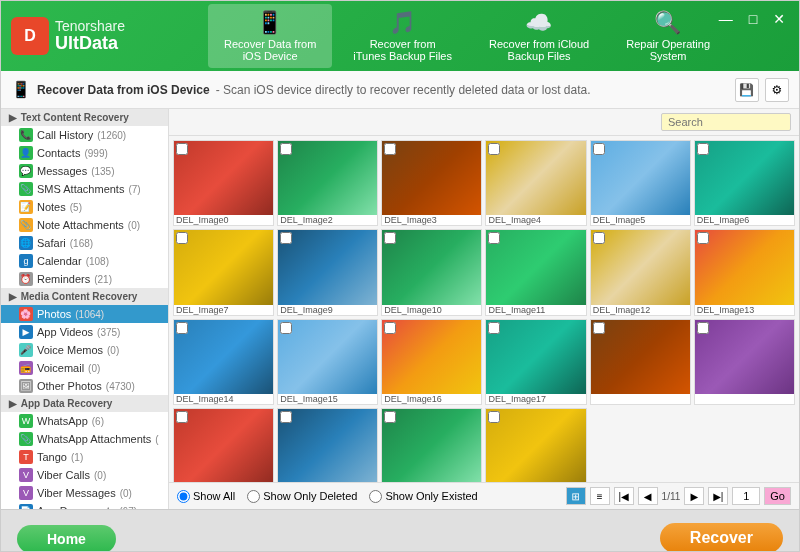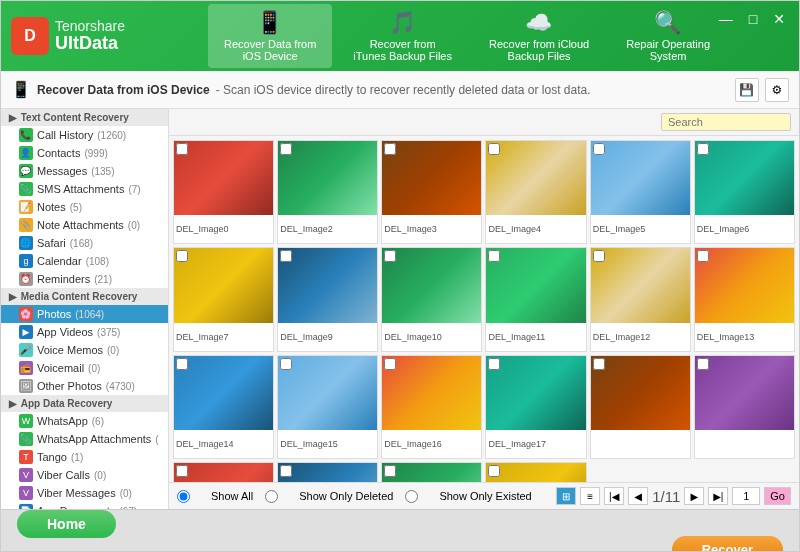--- a/index.html
+++ b/index.html
@@ -200,21 +200,21 @@
       display: flex;
       align-items: center;
       justify-content: center;
       font-size: 8px;
       color: #999;
       background: #e0e8e0;
     }
     .photo-label {
       font-size: 9px;
       color: #555;
-      padding: 9px 2px;
+      padding: 0 2px;
       white-space: nowrap;
       overflow: hidden;
       text-overflow: ellipsis;
       display: flex;
       align-items: center;
       gap: 2px;
     }
     .photo-checkbox {
       position: absolute;
       top: 2px;
@@ -225,37 +225,37 @@
     
     .filter-bar {
       padding: 4px 8px;
       background: #f5f5f5;
       border-top: 1px solid #ddd;
       display: flex;
       align-items: center;
       gap: 12px;
       font-size: 11px;
     }
-    .filter-radio { display: flex; align-items: center; gap: 21px; cursor: pointer; }
+    .filter-radio { display: flex; align-items: center; gap: 3px; cursor: pointer; }
     .filter-right {
       margin-left: auto;
       display: flex;
       align-items: center;
       gap: 4px;
     }
     .grid-view-btn {
       width: 20px; height: 18px;
       border: 1px solid #ccc;
       background: white;
       cursor: pointer;
       display: flex; align-items: center; justify-content: center;
       font-size: 10px;
     }
     .grid-view-btn.active { background: #3399cc; color: white; }
-    .page-info { font-size: 15px; color: #555; }
+    .page-info { font-size: 10px; color: #555; }
     .nav-btn {
       width: 20px; height: 18px;
       border: 1px solid #ccc;
       background: white;
       cursor: pointer;
       display: flex; align-items: center; justify-content: center;
       font-size: 10px;
     }
     .page-input {
       width: 28px; height: 18px;
@@ -271,41 +271,41 @@
       cursor: pointer;
       font-size: 11px;
     }
 
     
     .footer {
       height: 44px;
       background: #e0e0e0;
       border-top: 1px solid #ccc;
       display: flex;
-      align-items: flex-start;
+      align-items: flex-end;
       justify-content: space-between;
       padding: 0 16px;
     }
     .home-btn {
       background: linear-gradient(to bottom, #5dca6e, #2db84d);
       color: white;
       border: none;
       border-radius: 20px;
       padding: 6px 30px;
       font-size: 14px;
       cursor: pointer;
       font-weight: bold;
     }
     .recover-btn {
       background: linear-gradient(to bottom, #f5a33a, #e8820a);
       color: white;
       border: none;
       border-radius: 20px;
       padding: 6px 30px;
-      font-size: 13px;
+      font-size: 16px;
       cursor: pointer;
       font-weight: bold;
       margin-top: 26px;
     }
 
     
     .sidebar::-webkit-scrollbar, .photo-grid::-webkit-scrollbar { width: 6px; }
     .sidebar::-webkit-scrollbar-track, .photo-grid::-webkit-scrollbar-track { background: #f1f1f1; }
     .sidebar::-webkit-scrollbar-thumb, .photo-grid::-webkit-scrollbar-thumb { background: #bbb; border-radius: 3px; }
 

